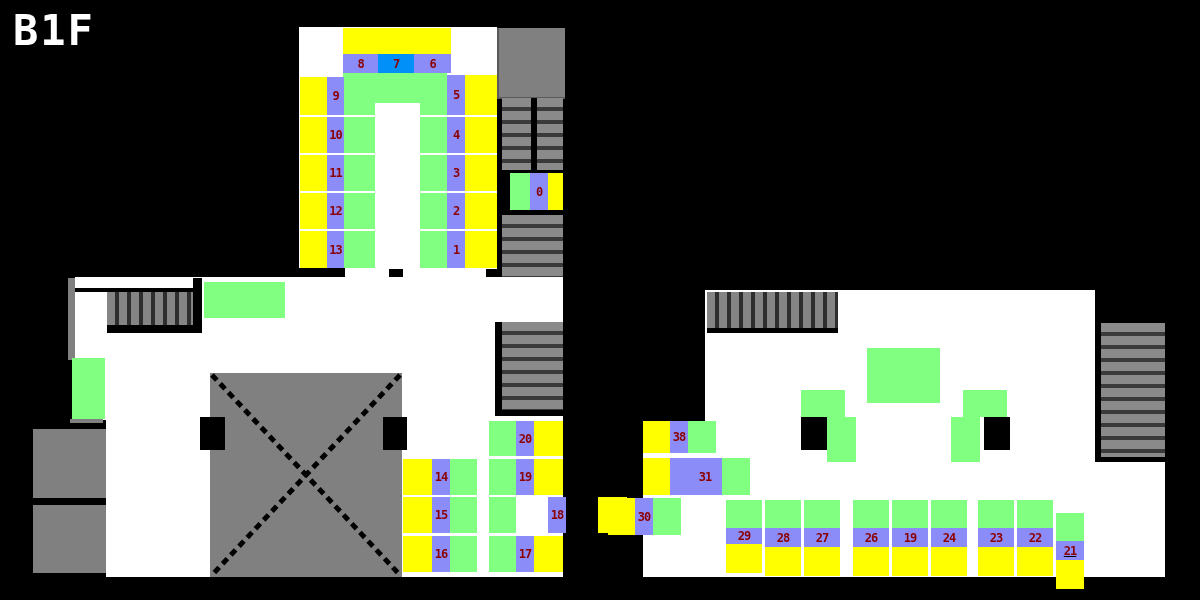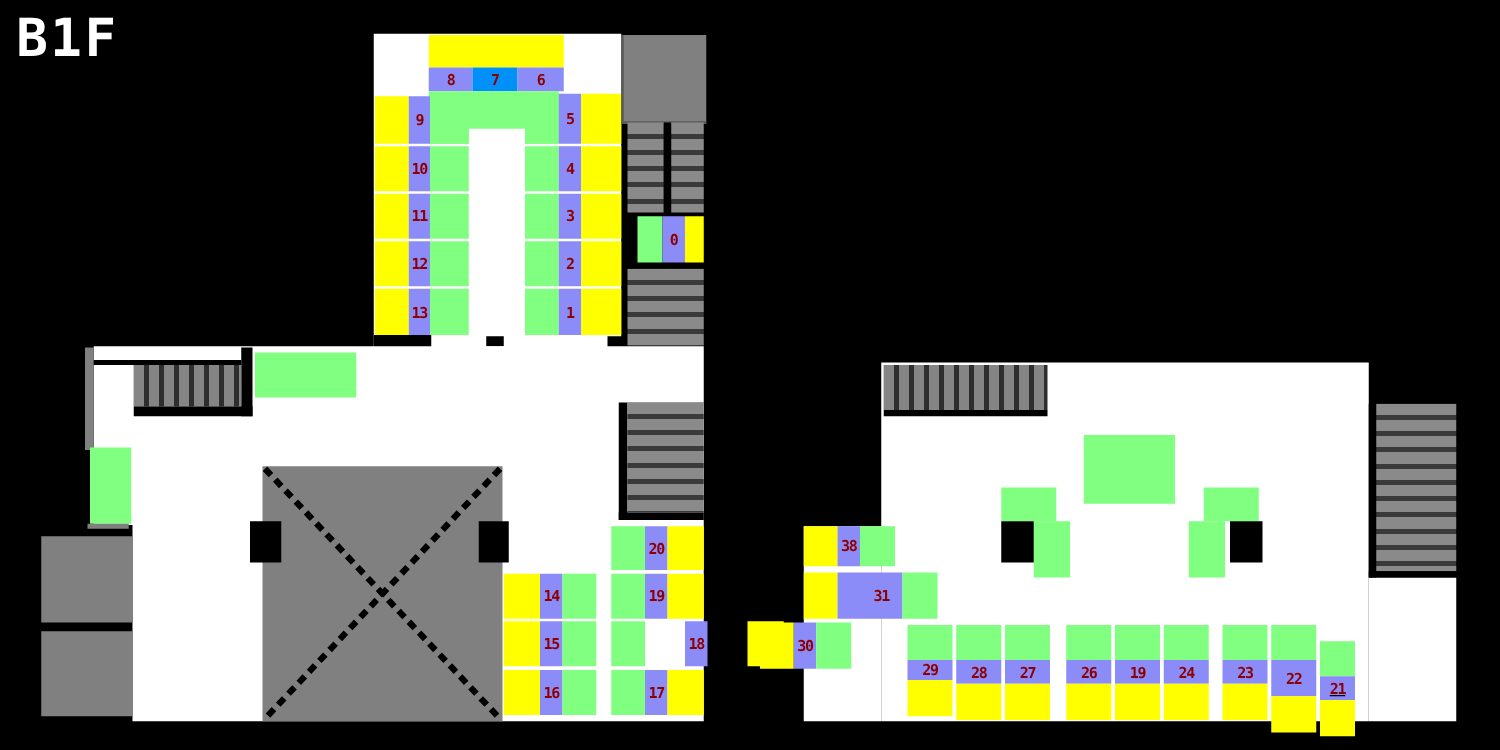--- a/index.html
+++ b/index.html
@@ -240,21 +240,21 @@
     <div class="seg c-purple num" style="height:19px;">24</div>
     <div class="seg c-yellow" style="height:29px;"></div>
   </div>
   <div class="spot v" style="left:978px;top:500px;width:36px;">
     <div class="seg c-green" style="height:28px;"></div>
     <div class="seg c-purple num" style="height:19px;">23</div>
     <div class="seg c-yellow" style="height:29px;"></div>
   </div>
   <div class="spot v" style="left:1017px;top:500px;width:36px;">
     <div class="seg c-green" style="height:28px;"></div>
-    <div class="seg c-purple num" style="height:29px;">22</div>
+    <div class="seg c-purple num" style="height:19px;">22</div>
     <div class="seg c-yellow" style="height:29px;"></div>
   </div>
   <div class="spot v" style="left:1056px;top:513px;width:28px;text-decoration:underline;">
     <div class="seg c-green" style="height:28px;"></div>
     <div class="seg c-purple num" style="height:19px;">21</div>
     <div class="seg c-yellow" style="height:29px;"></div>
   </div>
 
 </div>
 

